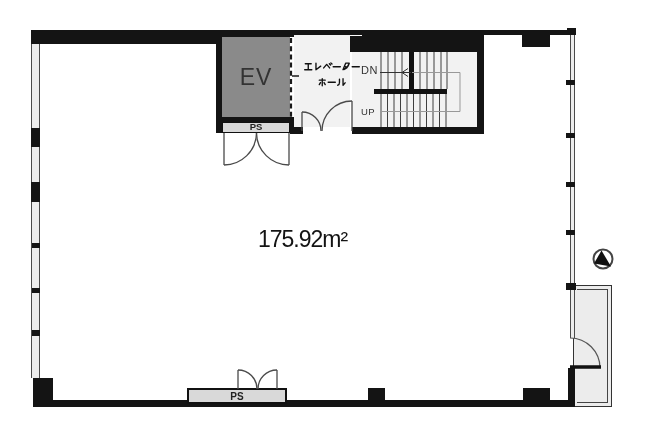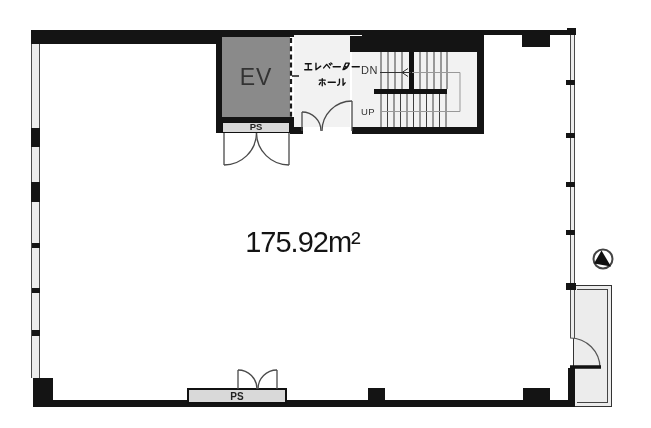--- a/index.html
+++ b/index.html
@@ -145,15 +145,15 @@
         <path d="M2 8 H14" transform="translate(327,77.5) scale(0.59375)" fill="none" stroke="#111" stroke-width="2.3" stroke-linecap="round" stroke-linejoin="round"></path>
         <path d="M5 3 V8.5 Q5 12.5 2 13 M11 2 V13 L14.5 9" transform="translate(336.5,77.5) scale(0.59375)" fill="none" stroke="#111" stroke-width="2.3" stroke-linecap="round" stroke-linejoin="round"></path>
       </g>
   </svg>
 
   <div class="lbl" style="left:222px;top:64px;width:68px;text-align:center;font-size:23px;line-height:26px;letter-spacing:1px;color:#333;">EV</div>
   <div class="lbl" style="left:222px;top:121px;width:68px;text-align:center;font-size:9.5px;line-height:12px;font-weight:bold;">PS</div>
   <div class="lbl" style="left:187px;top:390px;width:100px;text-align:center;font-size:10px;line-height:13px;font-weight:bold;">PS</div>
   <div class="lbl" style="left:361px;top:64px;font-size:11px;letter-spacing:0.5px;color:#333;">DN</div>
   <div class="lbl" style="left:361px;top:106px;font-size:9.5px;letter-spacing:0.5px;color:#333;">UP</div>
-  <div class="lbl" style="left:180px;top:226px;width:245px;text-align:center;font-size:29px;letter-spacing:-1px;color:#141414;">175.92m²</div>
+  <div class="lbl" style="left:180px;top:226px;width:245px;text-align:center;font-size:23px;letter-spacing:-1px;color:#141414;">175.92m²</div>
 
 </div>
 
 </body></html>

